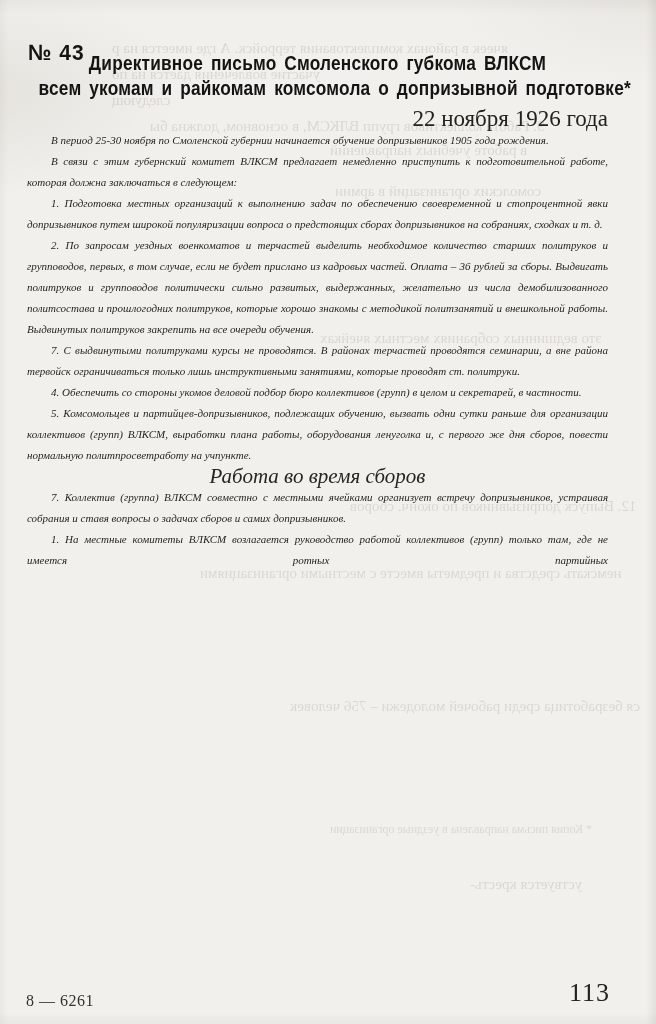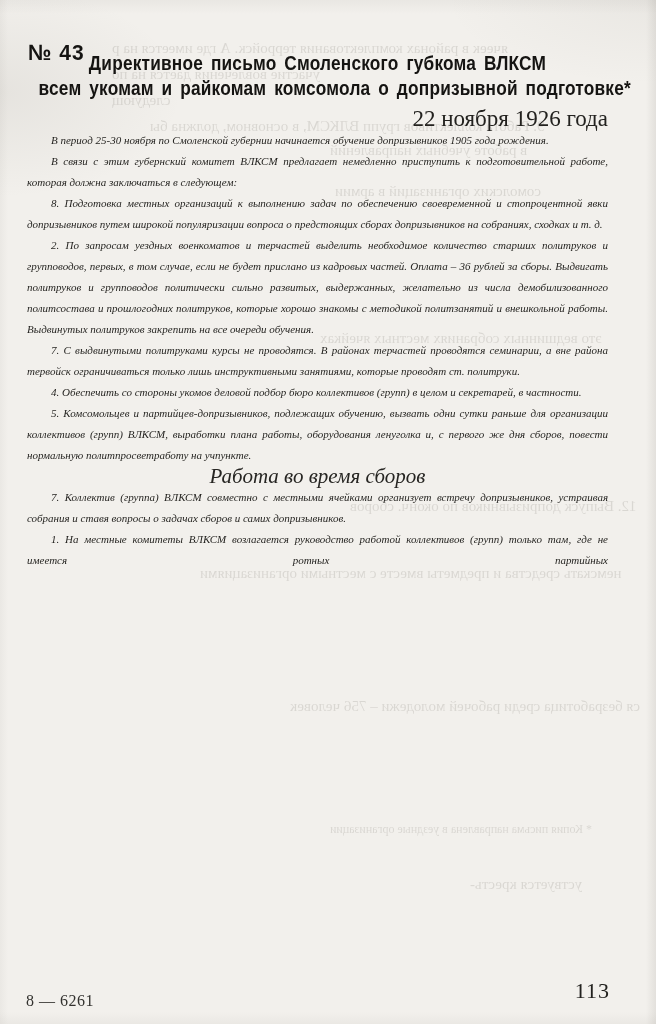--- a/index.html
+++ b/index.html
@@ -74,21 +74,21 @@
     font-style:italic;
     text-align:center;
     color:#262522;
   }
   .footer-signature{
     position:absolute;left:26px;top:992px;
     font-size:16px;color:#33322f;letter-spacing:0.5px;
   }
   .page-number{
     position:absolute;right:46px;top:978px;
-    font-size:22px;color:#23221f;letter-spacing:1px;
+    font-size:26px;color:#23221f;letter-spacing:1px;
   }
 </style>
 </head>
 <body>
 
 <div class="page">
 
   <div class="ghost-layer">
     <span class="ghost" style="top:40px;left:112px;">ячеек в районах комплектования терройск. А где имеется на р</span>
     <span class="ghost" style="top:66px;left:112px;">участие вовлечения дается на по</span>
@@ -111,21 +111,21 @@
     <div class="title">
       <div class="title-line">Директивное письмо Смоленского губкома ВЛКСМ</div>
       <div class="title-line">всем укомам и райкомам комсомола о допризывной подготовке*</div>
     </div>
 
     <div class="date-line">22 ноября 1926 года</div>
 
     <div class="body">
       <p>В период 25-30 ноября по Смоленской губернии начинается обучение допризывников 1905 года рождения.</p>
       <p>В связи с этим губернский комитет ВЛКСМ предлагает немедленно приступить к подготовительной работе, которая должна заключаться в следующем:</p>
-      <p>8. Подготовка местных организаций к выполнению задач по обеспечению своевременной и стопроцентной явки допризывников путем широкой популяризации вопроса о предстоящих сборах допризывников на собраниях, сходках и т. д.</p>
+      <p>1. Подготовка местных организаций к выполнению задач по обеспечению своевременной и стопроцентной явки допризывников путем широкой популяризации вопроса о предстоящих сборах допризывников на собраниях, сходках и т. д.</p>
       <p>2. По запросам уездных военкоматов и терчастей выделить необходимое количество старших политруков и групповодов, первых, в том случае, если не будет прислано из кадровых частей. Оплата – 36 рублей за сборы. Выдвигать политруков и групповодов политически сильно развитых, выдержанных, желательно из числа демобилизованного политсостава и прошлогодних политруков, которые хорошо знакомы с методикой политзанятий и внешкольной работы. Выдвинутых политруков закрепить на все очереди обучения.</p>
       <p>7. С выдвинутыми политруками курсы не проводятся. В районах терчастей проводятся семинарии, а вне района тервойск ограничиваться только лишь инструктивными занятиями, которые проводят ст. политруки.</p>
       <p>4. Обеспечить со стороны укомов деловой подбор бюро коллективов (групп) в целом и секретарей, в частности.</p>
       <p>5. Комсомольцев и партийцев-допризывников, подлежащих обучению, вызвать одни сутки раньше для организации коллективов (групп) ВЛКСМ, выработки плана работы, оборудования ленуголка и, с первого же дня сборов, повести нормальную политпросветработу на учпункте.</p>
       <div class="section-heading">Работа во время сборов</div>
       <p>7. Коллектив (группа) ВЛКСМ совместно с местными ячейками организует встречу допризывников, устраивая собрания и ставя вопросы о задачах сборов и самих допризывников.</p>
       <p class="continued">1. На местные комитеты ВЛКСМ возлагается руководство работой коллективов (групп) только там, где не имеется ротных партийных</p>
     </div>
 
   </div>

